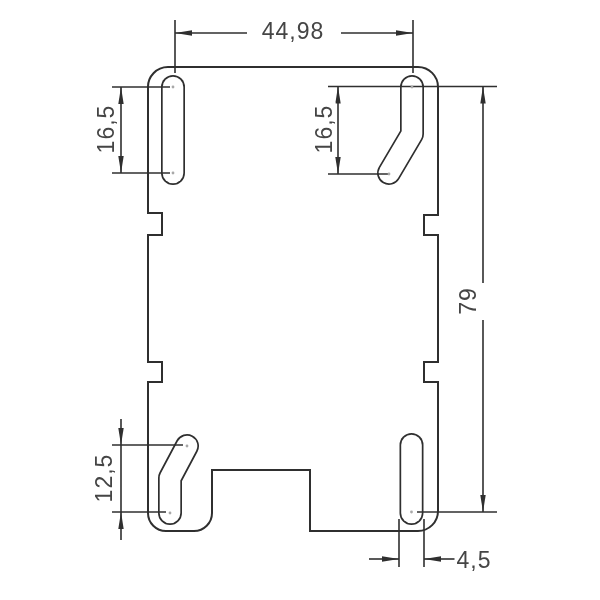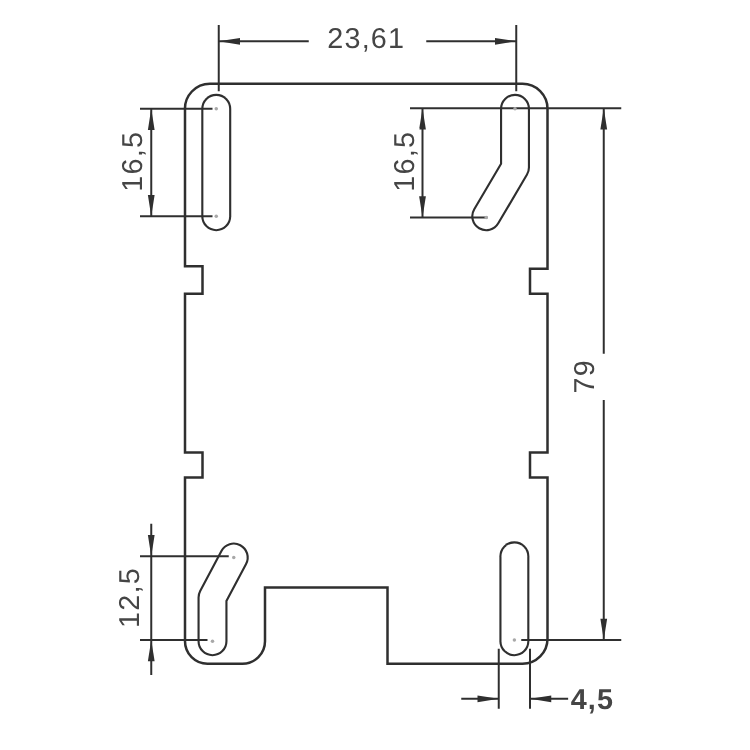--- a/index.html
+++ b/index.html
@@ -136,25 +136,25 @@
       <circle cx="173" cy="87" r="1.4"></circle>
       <circle cx="173" cy="173" r="1.4"></circle>
       <circle cx="412" cy="87" r="1.4"></circle>
       <circle cx="389" cy="174" r="1.4"></circle>
       <circle cx="187" cy="446" r="1.4"></circle>
       <circle cx="170" cy="513" r="1.4"></circle>
       <circle cx="411.5" cy="512" r="1.4"></circle>
     </g>
   </svg>
 
-  <div class="dim-label" style="left:293px; top:31px;">23,61</div>
+  <div class="dim-label" style="left:293px; top:31px;">44,98</div>
 
   <div class="dim-label vertical" style="left:106px; top:129px;">16,5</div>
 
   <div class="dim-label vertical" style="left:324px; top:129px;">16,5</div>
 
   <div class="dim-label vertical" style="left:468px; top:301px;">79</div>
 
   <div class="dim-label vertical" style="left:104px; top:478px;">12,5</div>
 
-  <div class="dim-label" style="left:474px; top:560px;font-weight:bold;">4,5</div>
+  <div class="dim-label" style="left:474px; top:560px;">4,5</div>
 
 </div>
 
 </body></html>

